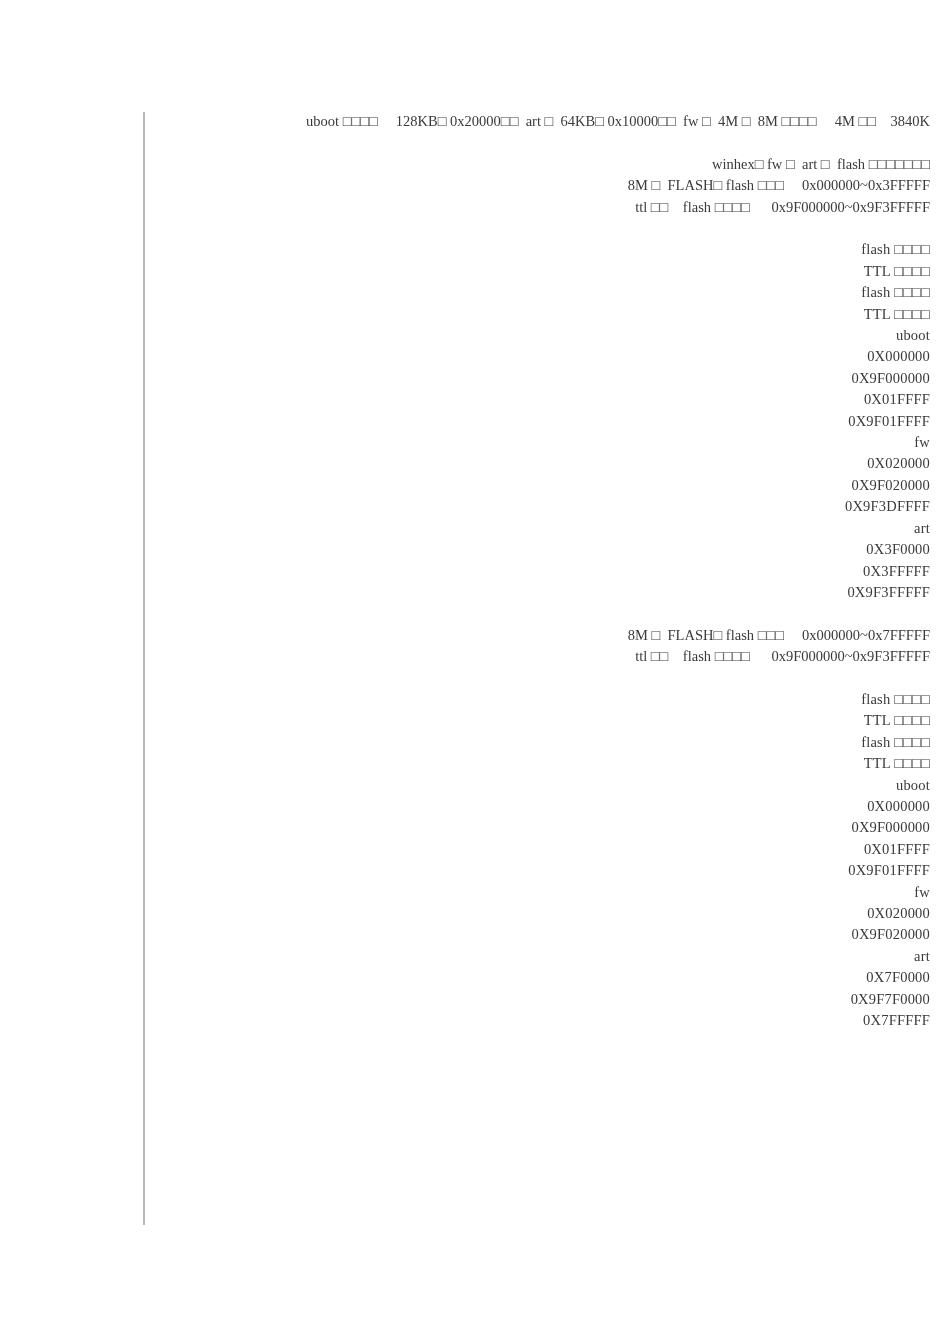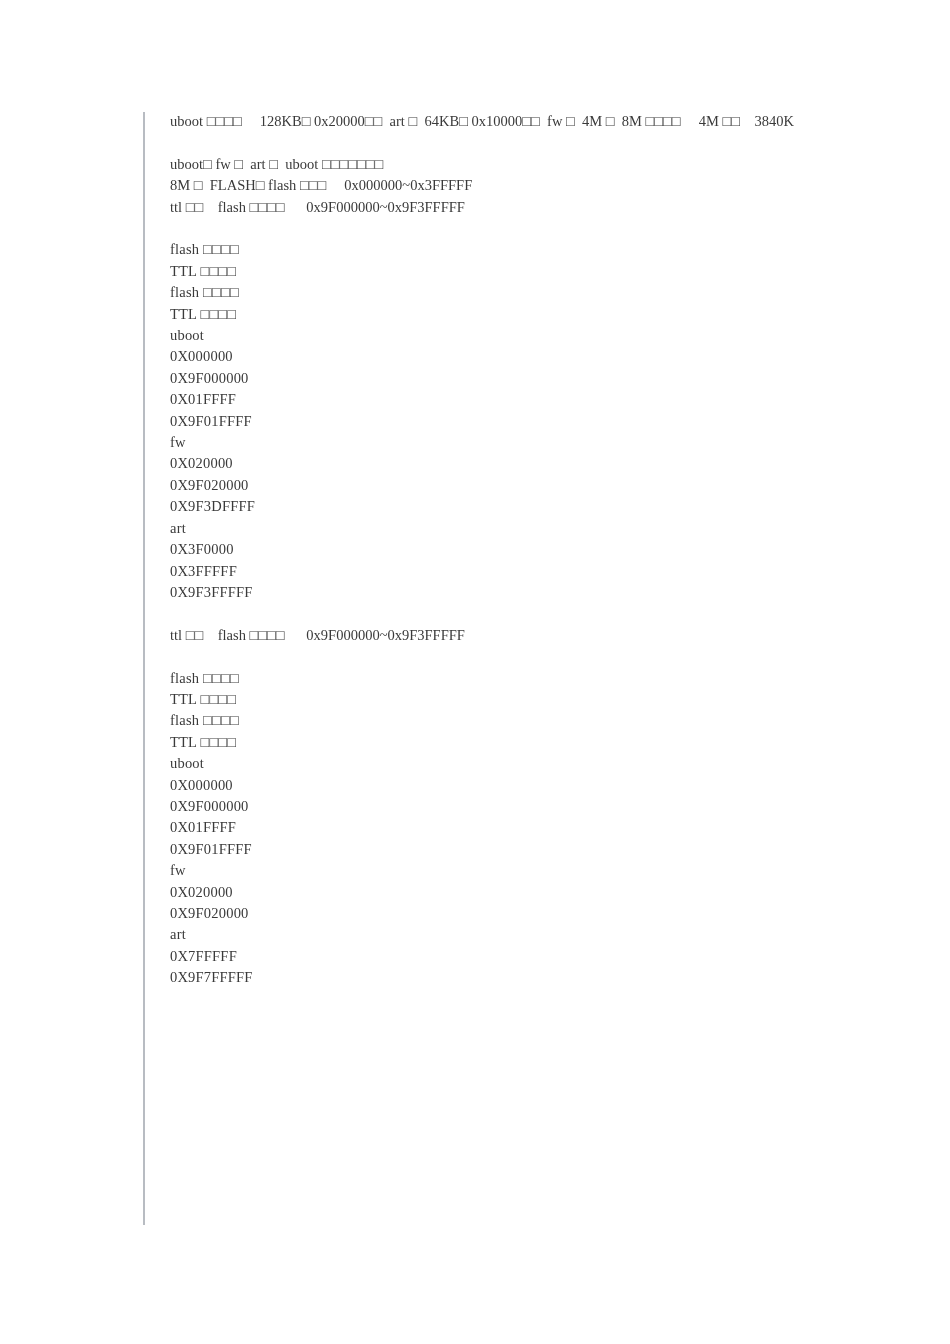--- a/index.html
+++ b/index.html
@@ -47,20 +47,21 @@
     height: 21.4px;
     font-size: 14.5px;
     line-height: 21.4px;
   }
 
   .line {
     font-size: 14.5px;
     line-height: 21.4px;
     white-space: pre;
     margin: 0;
+    text-align: right;
   }
 
   .addr-list .line {
     letter-spacing: 0.2px;
   }
 </style>
 </head>
 <body>
 
 <div class="page">
@@ -69,21 +70,21 @@
 
   <div class="content">
 
     <div>
       <div class="line">uboot □□□□     128KB□ 0x20000□□  art □  64KB□ 0x10000□□  fw □  4M □  8M □□□□     4M □□    3840K</div>
     </div>
 
     <div class="blank-line">&nbsp;</div>
 
     <div>
-      <div class="line">uboot□ fw □  art □  uboot □□□□□□□</div>
+      <div class="line">winhex□ fw □  art □  flash □□□□□□□</div>
       <div class="line">8M □  FLASH□ flash □□□     0x000000~0x3FFFFF</div>
       <div class="line">ttl □□    flash □□□□      0x9F000000~0x9F3FFFFF</div>
     </div>
 
     <div class="blank-line">&nbsp;</div>
 
     <div class="addr-list">
       <div class="line">flash □□□□</div>
       <div class="line">TTL □□□□</div>
       <div class="line">flash □□□□</div>
@@ -102,20 +103,21 @@
 
       <div class="line">art</div>
       <div class="line">0X3F0000</div>
       <div class="line">0X3FFFFF</div>
       <div class="line">0X9F3FFFFF</div>
     </div>
 
     <div class="blank-line">&nbsp;</div>
 
     <div>
+      <div class="line">8M □  FLASH□ flash □□□     0x000000~0x7FFFFF</div>
       <div class="line">ttl □□    flash □□□□      0x9F000000~0x9F3FFFFF</div>
     </div>
 
     <div class="blank-line">&nbsp;</div>
 
     <div class="addr-list">
       <div class="line">flash □□□□</div>
       <div class="line">TTL □□□□</div>
       <div class="line">flash □□□□</div>
       <div class="line">TTL □□□□</div>
@@ -124,18 +126,19 @@
       <div class="line">0X000000</div>
       <div class="line">0X9F000000</div>
       <div class="line">0X01FFFF</div>
       <div class="line">0X9F01FFFF</div>
 
       <div class="line">fw</div>
       <div class="line">0X020000</div>
       <div class="line">0X9F020000</div>
 
       <div class="line">art</div>
+      <div class="line">0X7F0000</div>
+      <div class="line">0X9F7F0000</div>
       <div class="line">0X7FFFFF</div>
-      <div class="line">0X9F7FFFFF</div>
     </div>
 
   </div>
 </div>
 
 </body></html>

